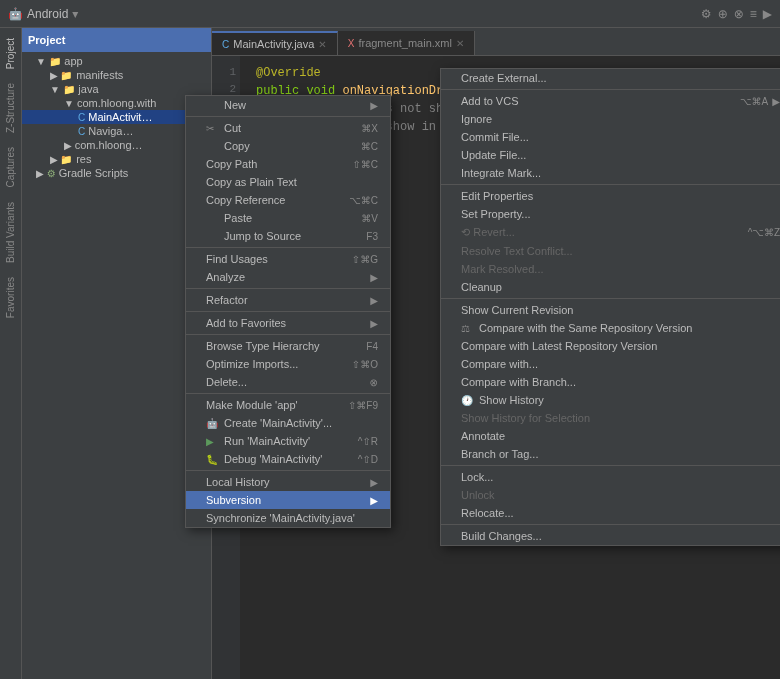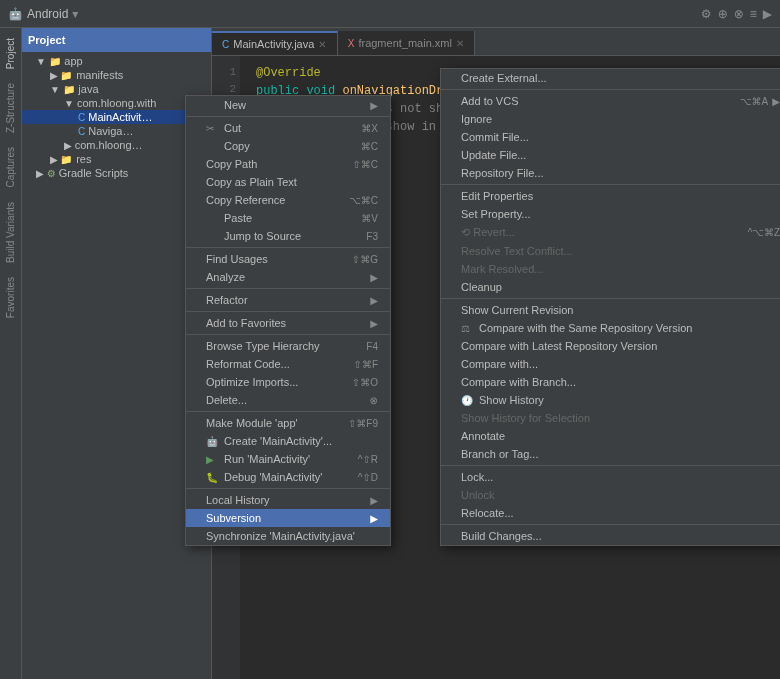--- a/index.html
+++ b/index.html
@@ -213,21 +213,21 @@
     }
     .editor-content {
       flex: 1;
       padding: 8px 12px;
       font-family: 'Courier New', monospace;
       font-size: 12px;
       line-height: 1.5;
       color: #bbbbbb;
       position: relative;
     }
-    .code-keyword { color: #14b8a6; }
+    .code-keyword { color: #84cc16; }
     .code-annotation { color: #bbb529; }
     .code-method { color: #ffc66d; }
     .code-comment { color: #808080; }
 
     .line-number-gutter {
       position: absolute;
       left: 0;
       top: 0;
       width: 28px;
       height: 100%;
@@ -416,24 +416,20 @@
   <div class="menu-item">
     <span>Add to Favorites</span>
     <span class="menu-arrow">▶</span>
   </div>
   <div class="menu-separator"></div>
   <div class="menu-item">
     <span>Browse Type Hierarchy</span>
     <span class="menu-shortcut">F4</span>
   </div>
   <div class="menu-item">
-    <span>Reformat Code...</span>
-    <span class="menu-shortcut">⇧⌘F</span>
-  </div>
-  <div class="menu-item">
     <span>Optimize Imports...</span>
     <span class="menu-shortcut">⇧⌘O</span>
   </div>
   <div class="menu-item">
     <span>Delete...</span>
     <span style="color:#888; font-size:10px;">⊗</span>
   </div>
   <div class="menu-separator"></div>
   <div class="menu-item">
     <span>Make Module 'app'</span>
@@ -488,21 +484,21 @@
   <div class="menu-item">
     <span>Ignore</span>
   </div>
   <div class="menu-item">
     <span>Commit File...</span>
   </div>
   <div class="menu-item">
     <span>Update File...</span>
   </div>
   <div class="menu-item">
-    <span>Repository File...</span>
+    <span>Integrate Mark...</span>
   </div>
   <div class="menu-separator"></div>
   <div class="menu-item">
     <span>Edit Properties</span>
   </div>
   <div class="menu-item">
     <span>Set Property...</span>
   </div>
   <div class="menu-item disabled">
     <span>⟲ Revert...</span>

